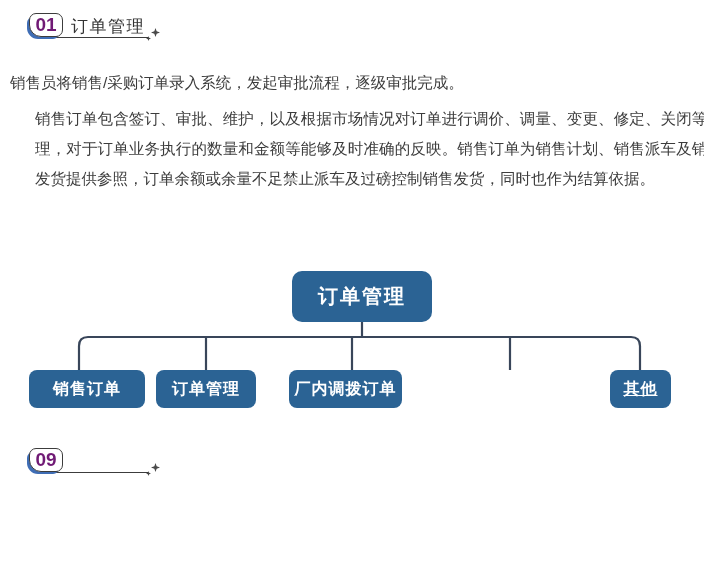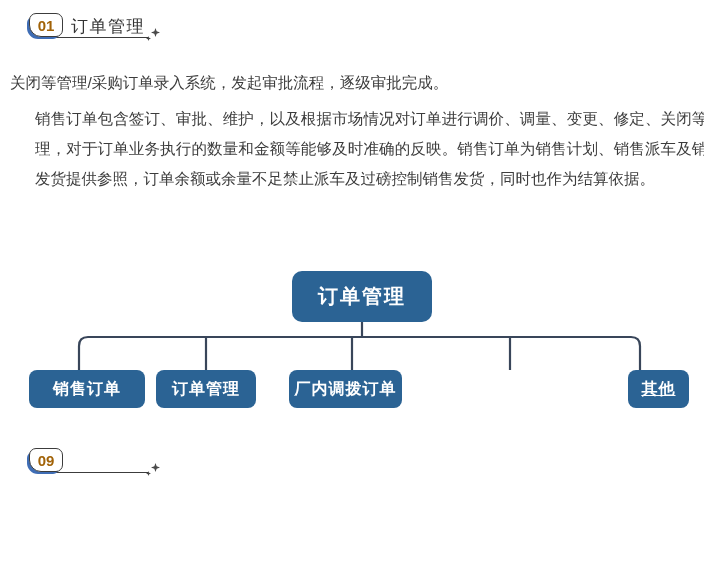--- a/index.html
+++ b/index.html
@@ -16,21 +16,21 @@
   .sec-1{top:13px;}
   .sec-2{top:448px;}
   .badge{
     position:absolute;left:29px;top:0;
     width:34px;height:24px;
     background:#ffffff;
     border:1.5px solid #3c3c3c;
     border-radius:7px 7px 7px 12px;
     box-shadow:-3px 3px 0 -1px #3f6db5;
     display:flex;align-items:center;justify-content:center;
-    font-size:15px;font-weight:bold;color:#a16207;
+    font-size:19px;font-weight:bold;color:#701a75;
     box-sizing:border-box;
     z-index:2;
   }
   .section-title{
     position:absolute;left:71px;top:2px;
     font-size:17px;color:#333333;
     letter-spacing:1.5px;
     white-space:nowrap;
   }
   .section-rule{
@@ -72,40 +72,40 @@
     left:292px;top:11px;width:140px;height:51px;
     border-radius:10px;font-size:20px;letter-spacing:2px;
   }
   .node-child{
     top:110px;height:38px;border-radius:8px;font-size:16px;letter-spacing:1px;
   }
   .child-0{left:29px;width:116px;}
   .child-1{left:156px;width:100px;}
   .child-2{left:289px;width:113px;}
   .child-3{left:450px;width:120px;}
-  .child-4{left:628px;width:61px;text-decoration:underline;}
+  .child-4{left:610px;width:61px;text-decoration:underline;}
 </style>
 </head>
 <body>
 
 <div class="page">
 
   <div class="section-header sec-1">
     <div class="badge">
       <span>01</span>
     </div>
     <div class="section-title">订单管理</div>
     <div class="section-rule"></div>
     <div class="sparkles">
       <span class="star star-big"></span>
       <span class="star star-small"></span>
     </div>
   </div>
 
-  <div class="para para-1">关闭等管理/采购订单录入系统，发起审批流程，逐级审批完成。</div>
+  <div class="para para-1">销售员将销售/采购订单录入系统，发起审批流程，逐级审批完成。</div>
 
   <div class="para para-2">销售订单包含签订、审批、维护，以及根据市场情况对订单进行调价、调量、变更、修定、关闭等管理，对于订单业务执行的数量和金额等能够及时准确的反映。销售订单为销售计划、销售派车及销售发货提供参照，订单余额或余量不足禁止派车及过磅控制销售发货，同时也作为结算依据。</div>
 
   <div class="diagram">
     <svg width="704" height="160" viewBox="0 0 704 160">
       <path d="M362,62 L362,77" stroke="#39465a" stroke-width="2.2" fill="none" stroke-linecap="round"></path>
       <path d="M79,110 L79,86 Q79,77 88,77 L631,77 Q640,77 640,86 L640,110" stroke="#39465a" stroke-width="2.2" fill="none" stroke-linecap="round"></path>
       <path d="M206,77 L206,110" stroke="#39465a" stroke-width="2.2" fill="none"></path>
       <path d="M352,77 L352,110" stroke="#39465a" stroke-width="2.2" fill="none"></path>
       <path d="M510,77 L510,110" stroke="#39465a" stroke-width="2.2" fill="none"></path>

